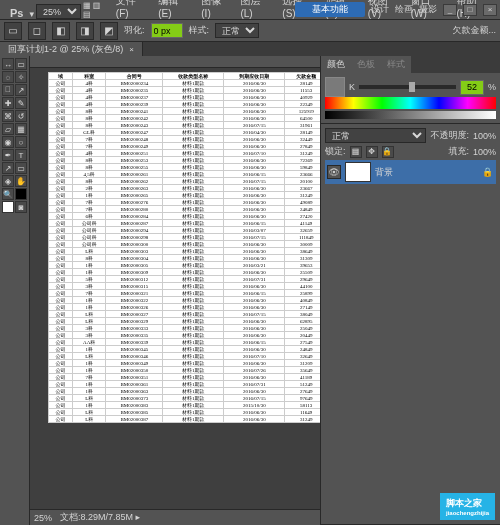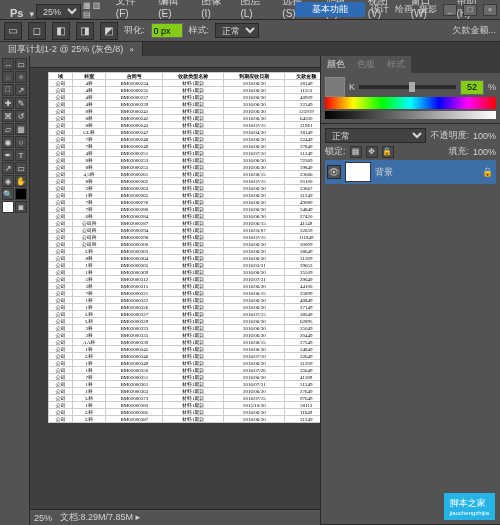--- a/index.html
+++ b/index.html
@@ -38,21 +38,21 @@
 .pbody{padding:4px;font-size:9px}
 .slider{display:flex;align-items:center;gap:4px;margin:2px 0}
 .track{flex:1;height:4px;background:#2a2a2a;position:relative}
 .thumb{width:6px;height:10px;background:#aaa;position:absolute;top:-3px}
 .swatch{width:20px;height:20px;border:1px solid #888}
 .spectrum{height:12px;background:linear-gradient(90deg,#f00,#ff0,#0f0,#0ff,#00f,#f0f,#f00)}
 .gray{height:8px;background:linear-gradient(90deg,#000,#fff);margin-top:2px}
 .layer{display:flex;align-items:center;background:#3d6ea8;padding:2px;gap:4px;margin-top:2px}
 .eye{width:14px;height:14px;background:#535353;border:1px solid #282828;text-align:center;font-size:9px;line-height:12px}
 .thumbimg{width:26px;height:20px;background:#fff;border:1px solid #333}
-.watermark{position:absolute;right:5px;bottom:5px;background:#26b3e6;color:#fff;padding:4px 6px;font-size:9px;font-weight:normal}
+.watermark{position:absolute;right:5px;bottom:5px;background:#26b3e6;color:#fff;padding:4px 6px;font-size:9px;font-weight:bold}
 </style>
 </head>
 <body>
 <div class="app">
 
 <div class="menubar">
   <span class="ps">Ps</span>
   <span style="font-size:9px">▾</span>
   <select class="combo"><option>25%</option></select>
   <span style="font-size:8px">▦ ▥ ▤</span>

